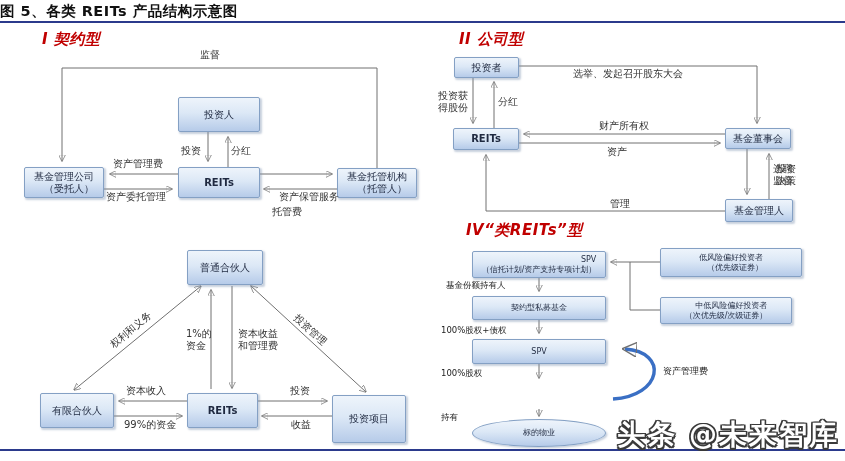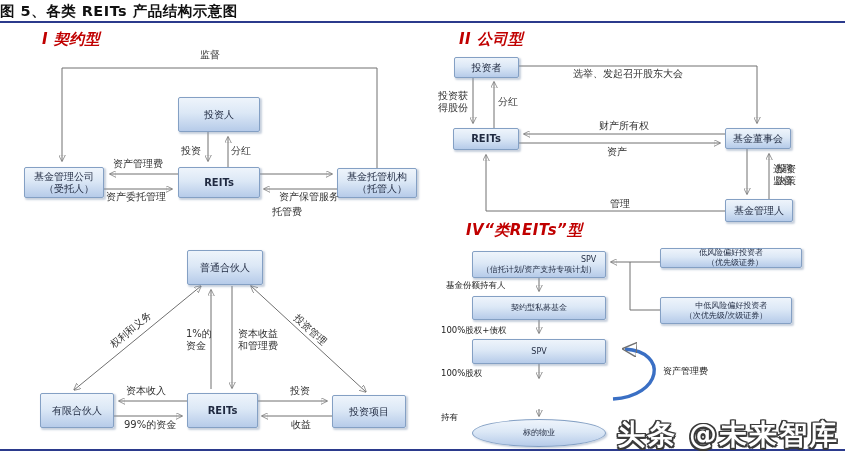--- a/index.html
+++ b/index.html
@@ -127,39 +127,39 @@
   <div class="lbl" style="left:607px;top:146px;">资产</div>
   <div class="lbl" style="left:761px;top:163px;margin-left:12px;">选聘
 监督</div>
   <div class="lbl" style="left:776px;top:163px;">投资
 决策</div>
   <div class="lbl" style="left:610px;top:198px;">管理</div>
 
   <div class="node" style="left:187px;top:250px;width:76px;height:35px;">普通合伙人</div>
   <div class="node" style="left:40px;top:393px;width:74px;height:35px;">有限合伙人</div>
   <div class="node b" style="left:187px;top:393px;width:71px;height:35px;">REITs</div>
-  <div class="node" style="left:332px;top:395px;width:74px;height:33px;">投资项目</div>
+  <div class="node" style="left:332px;top:395px;width:74px;height:48px;">投资项目</div>
   <div class="lbl rot-neg" style="left:95px;top:324px;width:72px;">权利和义务</div>
   <div class="lbl" style="left:186px;top:328px;">1%的
 资金</div>
   <div class="lbl" style="left:238px;top:328px;">资本收益
 和管理费</div>
   <div class="lbl rot-pos" style="left:278px;top:324px;width:64px;">投资管理</div>
   <div class="lbl" style="left:126px;top:385px;">资本收入</div>
   <div class="lbl" style="left:124px;top:419px;">99%的资金</div>
   <div class="lbl" style="left:290px;top:385px;">投资</div>
   <div class="lbl" style="left:291px;top:419px;">收益</div>
 
   <div class="heading" style="left:466px;top:221px;">IV“类REITs”型</div>
   <div class="node sm" style="left:472px;top:251px;width:134px;height:27px;">SPV
 （信托计划/资产支持专项计划）</div>
   <div class="node sm" style="left:472px;top:296px;width:134px;height:24px;">契约型私募基金</div>
   <div class="node sm" style="left:472px;top:339px;width:134px;height:25px;">SPV</div>
   <div class="node sm ellipse" style="left:472px;top:419px;width:134px;height:28px;">标的物业</div>
-  <div class="node sm" style="left:660px;top:248px;width:142px;height:20px;font-family:Liberation Mono, monospace;">低风险偏好投资者
+  <div class="node sm" style="left:660px;top:248px;width:142px;height:29px;font-family:Liberation Mono, monospace;">低风险偏好投资者
 （优先级证券）</div>
   <div class="node sm" style="left:660px;top:297px;width:132px;height:27px;">中低风险偏好投资者
 （次优先级/次级证券）</div>
   <div class="lbl sm" style="left:446px;top:280px;">基金份额持有人</div>
   <div class="lbl sm" style="left:441px;top:325px;">100%股权+债权</div>
   <div class="lbl sm" style="left:441px;top:368px;">100%股权</div>
   <div class="lbl sm" style="left:441px;top:412px;">持有</div>
   <div class="lbl sm" style="left:663px;top:366px;font-size:9px;">资产管理费</div>
 
   <div class="watermark">头条 @未来智库</div>

